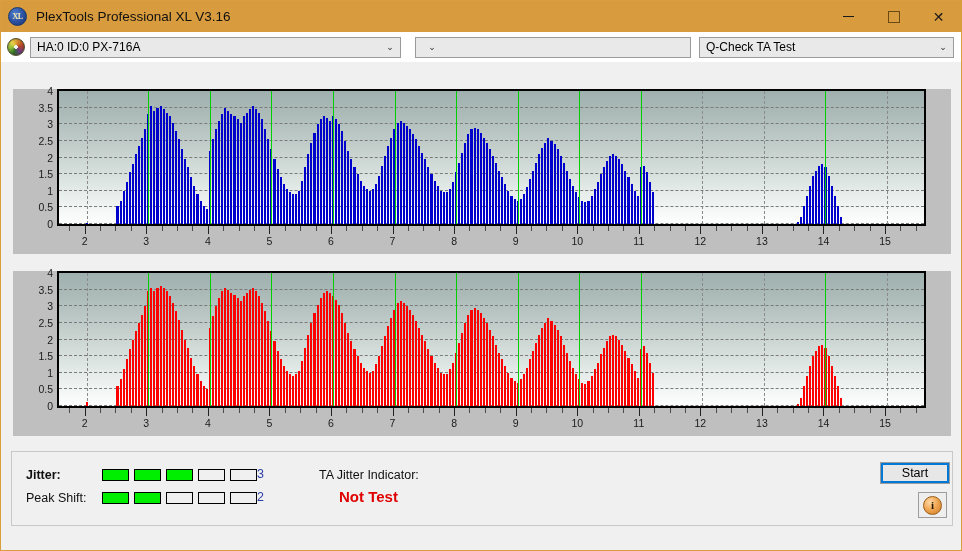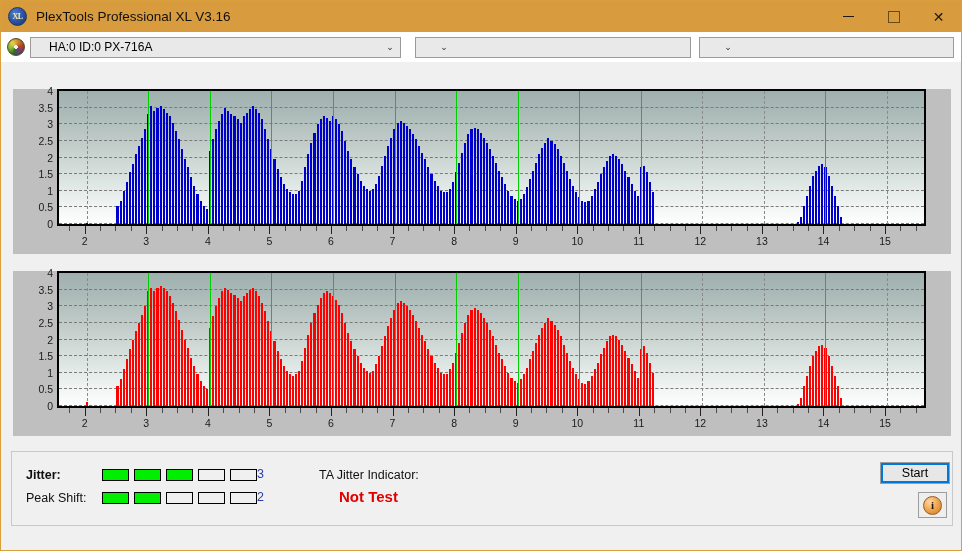--- a/index.html
+++ b/index.html
@@ -55,21 +55,21 @@
     width:18px;height:18px;border-radius:50%;flex:0 0 auto;margin-right:5px;
     background:
       radial-gradient(circle at 50% 50%, #f2f2f2 0 15%, transparent 15.5%),
       conic-gradient(from 200deg,#2f6b2a,#8fbf3a,#e8d24a,#d4892c,#b2442a,#6b3b86,#2f6b2a);
     border:1px solid #4a4a2a;box-sizing:border-box;
     box-shadow:inset 0 0 2px rgba(0,0,0,.4);
   }
   .combo{
     height:21px;background:#e9e9e9;border:1px solid #9b9b9b;box-sizing:border-box;
     display:flex;align-items:center;position:relative;
-    font-size:12px;color:#000;padding-left:18px;
+    font-size:12px;color:#000;padding-left:6px;
   }
   .combo .cval{white-space:nowrap;overflow:hidden;text-overflow:ellipsis;flex:1;}
   .combo .chev{
     width:20px;display:flex;align-items:center;justify-content:center;
     font-size:9px;color:#333;flex:0 0 auto;
   }
   .combo-drive{width:371px;}
   .combo-cat{width:276px;margin-left:14px;}
   .combo-test{width:255px;margin-left:8px;}
 
@@ -182,20 +182,21 @@
   <div class="toolbar">
     <div class="drive-icon"></div>
     <div class="combo combo-drive">
       <span class="cval">HA:0 ID:0  PX-716A</span>
       <span class="chev">⌄</span>
     </div>
     <div class="combo combo-cat">
       <span class="chev">⌄</span>
     </div>
     <div class="combo combo-test">
+      <span class="cval">Q-Check TA Test</span>
       <span class="chev">⌄</span>
     </div>
   </div>
 
   <div class="charts-wrap">
 
     <div class="chart-panel top">
       <div class="ylabels" id="ylabs0">
           <div class="ylab" style="top: 135px;">0</div>
           <div class="ylab" style="top: 118.375px;">0.5</div>

